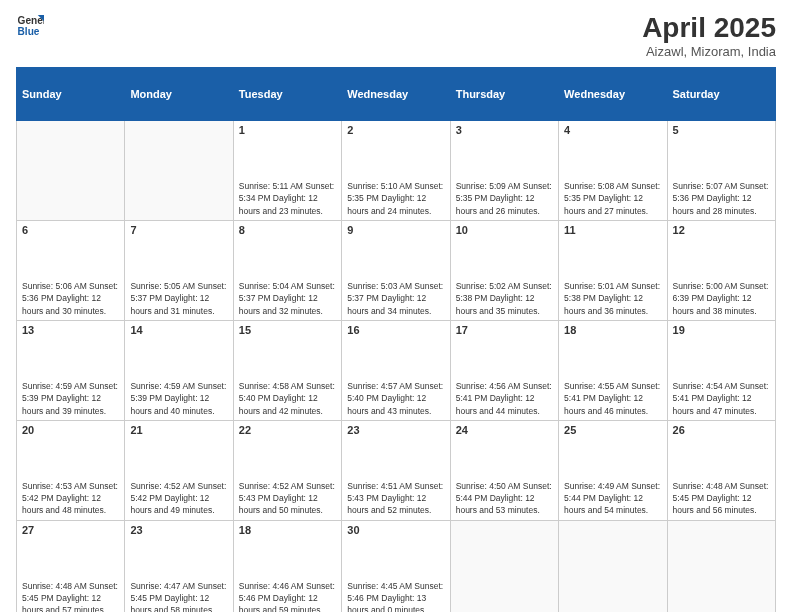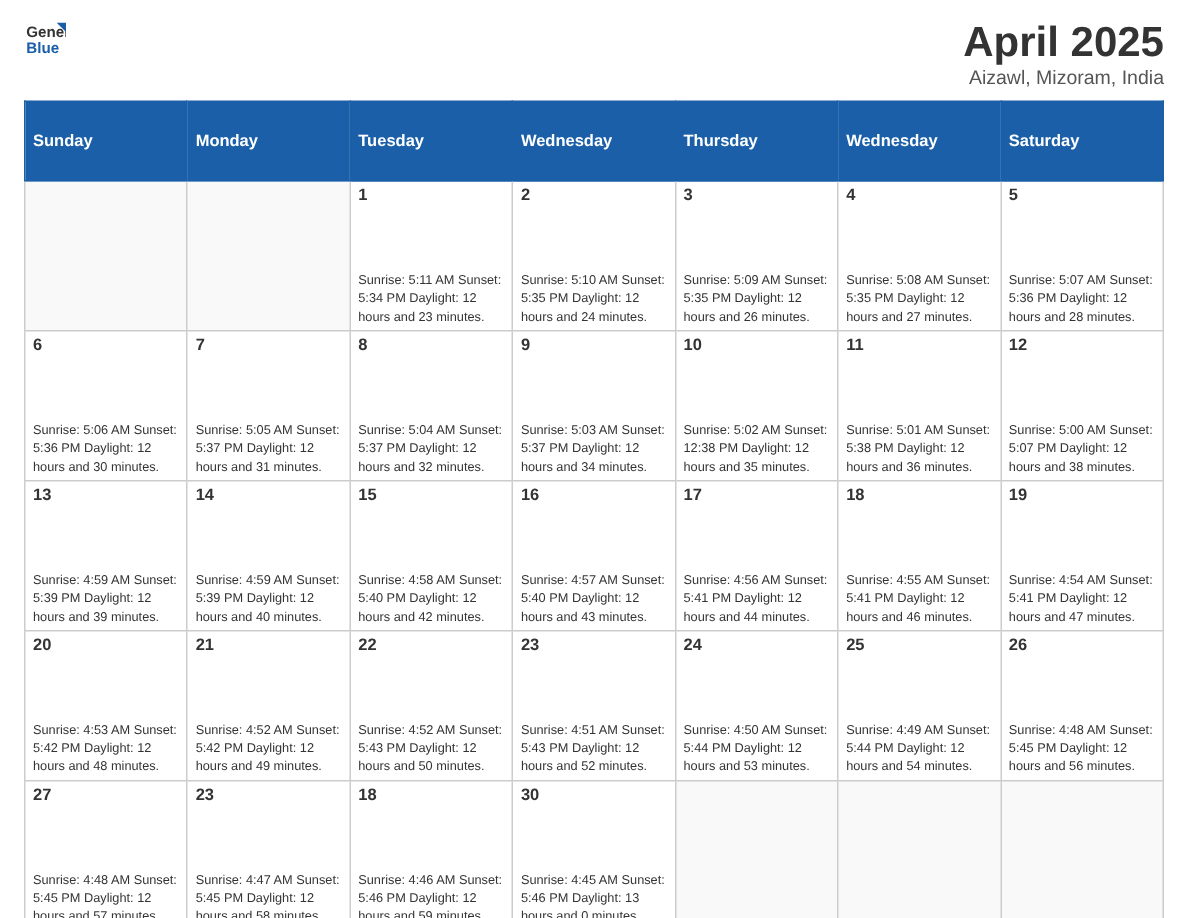--- a/index.html
+++ b/index.html
@@ -178,35 +178,35 @@
           <td>
             <div class="day-num">9</div>
             <div class="day-info">Sunrise: 5:03 AM
 Sunset: 5:37 PM
 Daylight: 12 hours
 and 34 minutes.</div>
           </td>
           <td>
             <div class="day-num">10</div>
             <div class="day-info">Sunrise: 5:02 AM
-Sunset: 12:38 PM
+Sunset: 5:38 PM
 Daylight: 12 hours
 and 35 minutes.</div>
           </td>
           <td>
             <div class="day-num">11</div>
             <div class="day-info">Sunrise: 5:01 AM
 Sunset: 5:38 PM
 Daylight: 12 hours
 and 36 minutes.</div>
           </td>
           <td>
             <div class="day-num">12</div>
             <div class="day-info">Sunrise: 5:00 AM
-Sunset: 5:07 PM
+Sunset: 6:39 PM
 Daylight: 12 hours
 and 38 minutes.</div>
           </td>
         </tr>
         <tr>
           <td>
             <div class="day-num">13</div>
             <div class="day-info">Sunrise: 4:59 AM
 Sunset: 5:39 PM
 Daylight: 12 hours

